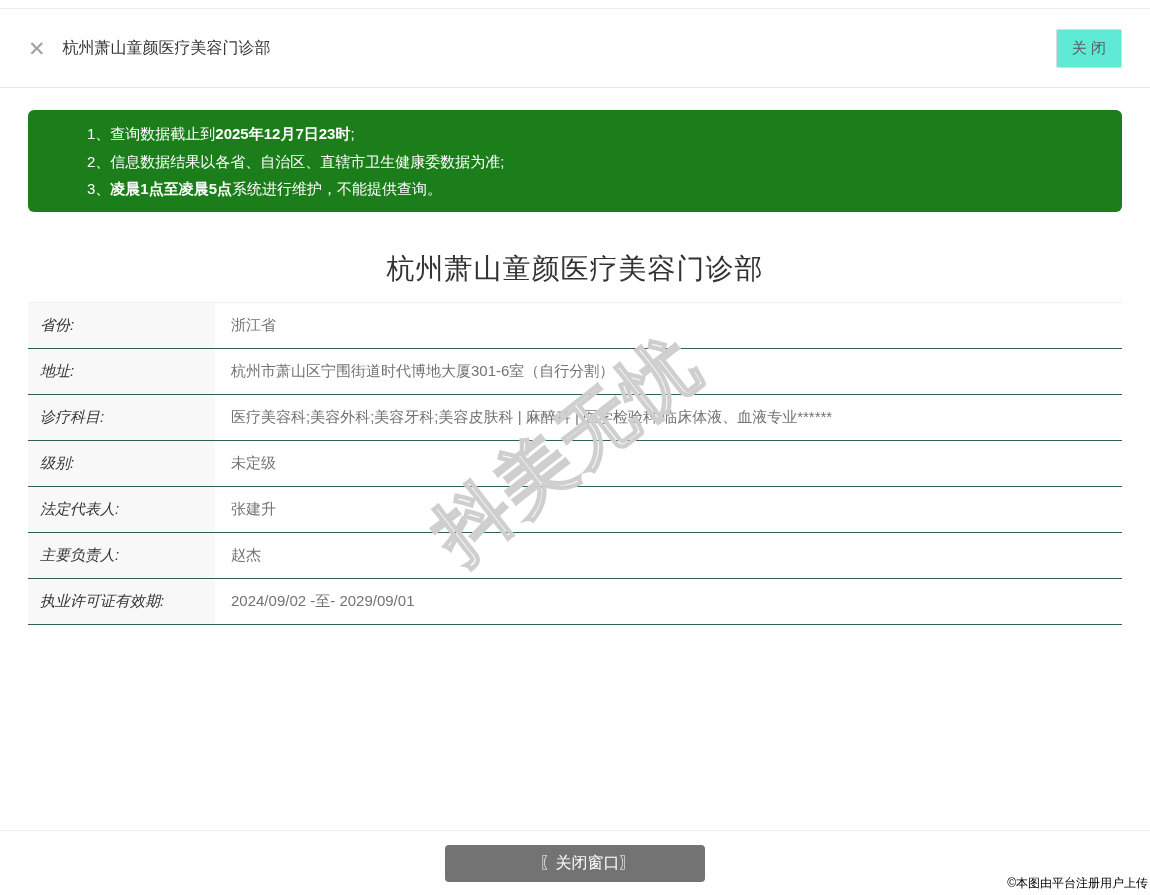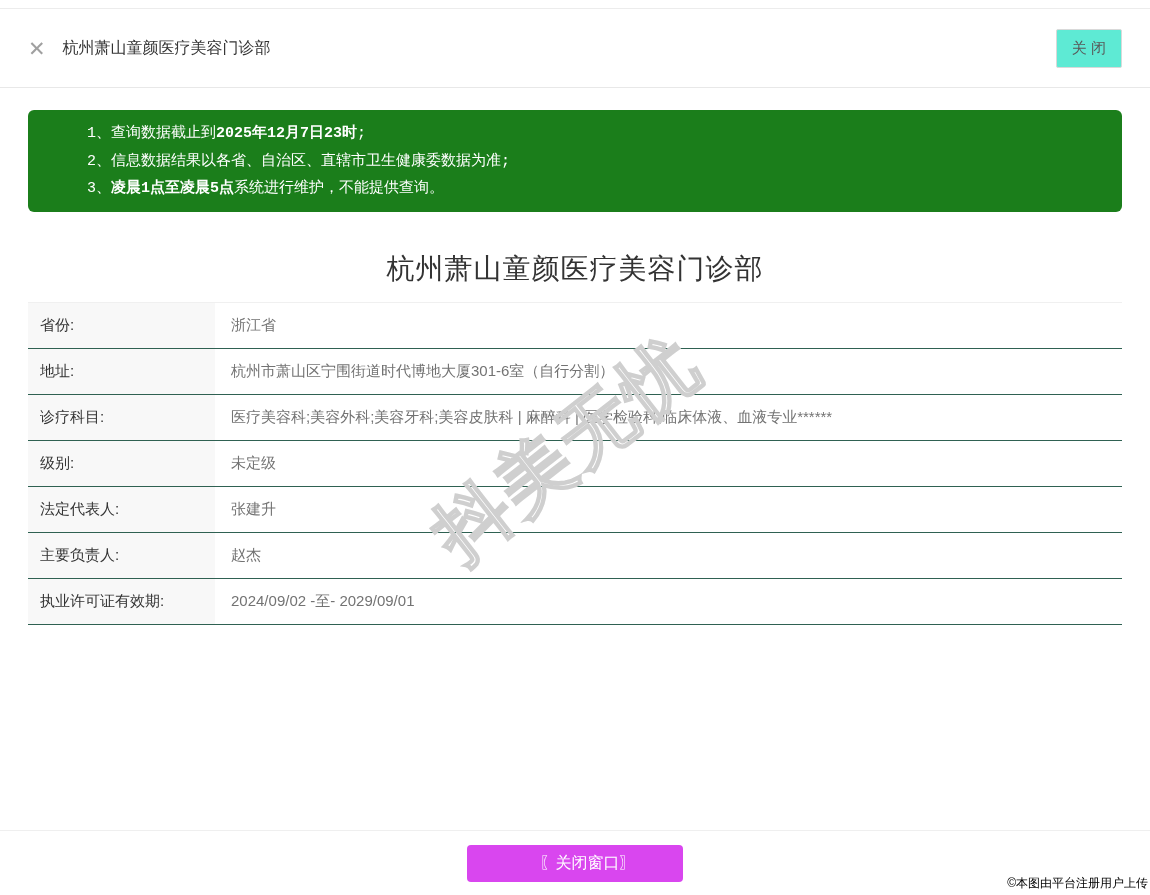--- a/index.html
+++ b/index.html
@@ -35,42 +35,41 @@
     cursor: pointer; font-family: inherit; white-space: pre;
   }
 
   
   .notice {
     position: absolute; top: 110px; left: 28px; right: 28px; height: 102px;
     background: #1b7e1b; border-radius: 6px;
     color: #fff; font-size: 15px;
     padding: 10px 20px 10px 59px;
     line-height: 27.5px;
-    font-family: Liberation Mono, monospace;
   }
   .notice b { font-weight: bold; }
 
   
   .main-title {
     position: absolute; top: 250px; left: 0; right: 0;
     text-align: center; font-size: 28px; color: #333; font-weight: 400;
     letter-spacing: 1px;
   }
 
   
   .info-table {
     position: absolute; top: 302px; left: 28px; right: 28px;
     border-top: 1px solid #f0f0f0;
   }
   .info-row { display: flex; border-bottom: 1px solid #2f6152; }
   .info-label {
     width: 187px; flex: 0 0 187px;
     background: #f8f8f8;
     padding: 13px 12px;
-    font-size: 15px; color: #333;
+    font-size: 15px; color: #333; font-style: italic;
   }
   .info-value {
     flex: 1;
     padding: 13px 16px;
     font-size: 15px; color: #737373;
     white-space: nowrap; overflow: hidden;
   }
 
   
   .watermark {
@@ -79,22 +78,22 @@
     font-size: 74px; font-weight: bold; letter-spacing: 4px;
     color: transparent;
     -webkit-text-stroke: 2px #cfcfcf;
     white-space: nowrap; pointer-events: none; z-index: 5;
   }
 
   
   .bottom-divider { position: absolute; left: 0; right: 0; top: 830px; height: 1px; background: #efefef; }
   .footer-btn {
     position: absolute; top: 845px; left: 50%; transform: translateX(-50%);
-    width: 216px; height: 37px;
-    background: #d946ef; color: #fff;
+    width: 260px; height: 37px;
+    background: #737373; color: #fff;
     border: none; border-radius: 4px;
     font-size: 16px; cursor: pointer; font-family: inherit; padding-left: 25px;
   }
   .copyright {
     position: absolute; right: 2px; bottom: 3px;
     font-size: 12px; font-weight: normal; color: #000;
     text-shadow: -1px -1px 0 #fff, 1px -1px 0 #fff, -1px 1px 0 #fff, 1px 1px 0 #fff;
   }
 </style>
 </head>

